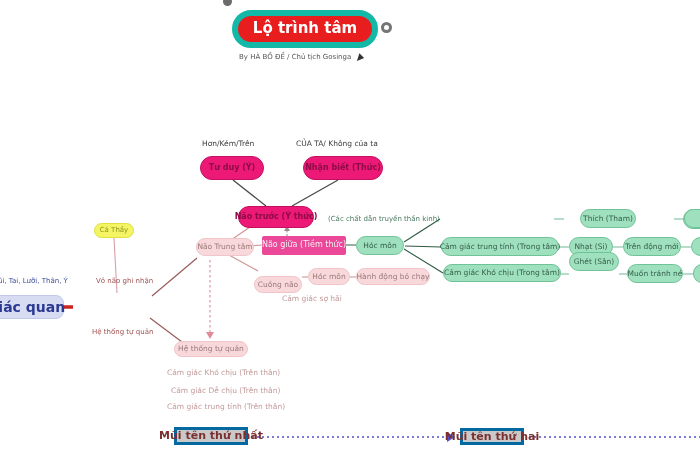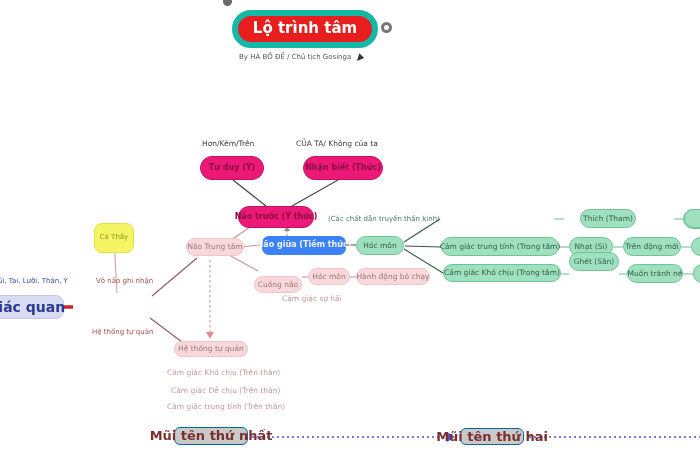--- a/index.html
+++ b/index.html
@@ -6,28 +6,28 @@
   .canvas{position:relative;width:700px;height:466px;background:#ffffff;overflow:hidden;
           font-family:"DejaVu Sans",sans-serif;}
   svg.edges{position:absolute;left:0;top:0;width:700px;height:466px;}
   .node{position:absolute;display:flex;align-items:center;justify-content:center;
         text-align:center;box-sizing:border-box;white-space:nowrap;line-height:1.05;}
   .pill{border-radius:12px;}
   .title-node{background:#e81e1e;border:6px solid #14b8a6;border-radius:22px;
               color:#ffffff;font-weight:bold;font-size:15px;}
   .magenta{background:#ec1976;border:1.5px solid #c40f5e;color:#8e0b47;
            font-size:8px;font-weight:bold;}
-  .black-node{background:#3b82f6;color:#f0f0f0;font-size:8px;font-weight:bold;border-radius:7px;}
+  .black-node{background:#ec4899;color:#f0f0f0;font-size:8px;font-weight:normal;border-radius:2px;}
   .green{background:#9fe0bf;border:1px solid #6fc396;color:#35604a;font-size:7.5px;border-radius:10px;}
   .pinklight{background:#f8d8da;border:1px solid #f0c4c8;color:#9a7b7b;font-size:7.5px;border-radius:9px;}
   .lavender{background:#d7dcf3;border:1px solid #c2c8ea;color:#2b3990;
             font-weight:bold;font-size:14px;border-radius:8px;}
   .yellow{background:#f4f464;border:1px solid #e0e040;color:#8f941f;font-size:7px;border-radius:8px;}
-  .grayn{background:#c9c9c9;border:1px solid #0369a1;color:#7c2f2f;font-size:13px;
-         font-weight:bold;border-radius:6px;}
+  .grayn{background:#c9c9c9;border:3px solid #0369a1;color:#7c2f2f;font-size:11px;
+         font-weight:bold;border-radius:0;}
   .tin-hieu{background:#f8ccd4;border:1px solid #efb6c2;color:#b03030;
             font-weight:bold;font-size:11px;border-radius:12px;}
   .lbl{position:absolute;white-space:nowrap;line-height:1.1;}
   .lbl-dark{color:#3a3a3a;font-size:7.5px;}
   .lbl-green{color:#4a7a5f;font-size:7px;}
   .lbl-maroon{color:#a05050;font-size:7px;}
   .lbl-navy{color:#3a4a9a;font-size:7px;}
   .lbl-pink{color:#c39a9a;font-size:7.5px;}
   .byline{position:absolute;color:#555;font-size:7px;white-space:nowrap;}
   .dot-handle{position:absolute;width:9px;height:9px;border-radius:50%;background:#6b6b6b;}
@@ -93,21 +93,21 @@
   <div class="ring-icon" style="left:381px;top:22px;"></div>
   <div class="byline" style="left:239px;top:53px;">By HÀ BỒ ĐỀ / Chủ tịch Gosinga</div>
   <div class="pointer-icon" style="left:358px;top:54px;"></div>
 
   <div class="lbl lbl-dark" style="left:202px;top:140px;">Hơn/Kém/Trên</div>
   <div class="node pill magenta" style="left:200px;top:156px;width:64px;height:24px;">Tư duy (Ý)</div>
   <div class="lbl lbl-dark" style="left:296px;top:140px;">CỦA TA/ Không của ta</div>
   <div class="node pill magenta" style="left:238px;top:206px;width:76px;height:22px;">Não trước (Ý thức)</div>
   <div class="node pill magenta" style="left:303px;top:156px;width:80px;height:24px;">Nhận biết (Thức)</div>
 
-  <div class="node pinklight" style="left:186px;top:238px;width:58px;height:18px;">Não Trung tâm</div>
+  <div class="node pinklight" style="left:196px;top:238px;width:58px;height:18px;">Não Trung tâm</div>
   <div class="node black-node" style="left:262px;top:236px;width:84px;height:19px;">Não giữa (Tiềm thức)</div>
   <div class="node green" style="left:356px;top:236px;width:48px;height:19px;">Hóc môn</div>
   <div class="lbl lbl-green" style="left:328px;top:216px;">(Các chất dẫn truyền thần kinh)</div>
 
   <div class="node green" style="left:564px;top:209px;width:56px;height:19px;margin-left:16px;">Thích (Tham)</div>
   <div class="node green" style="left:648px;top:209px;width:48px;height:20px;margin-left:35px;">Vô thường</div>
   <div class="node green" style="left:684px;top:209px;width:30px;height:19px;"></div>
 
   <div class="node green" style="left:441px;top:237px;width:118px;height:19px;">Cảm giác trung tính (Trong tâm)</div>
   <div class="node green" style="left:569px;top:237px;width:44px;height:19px;">Nhạt (Si)</div>
@@ -117,21 +117,21 @@
   <div class="node green" style="left:443px;top:264px;width:118px;height:18px;">Cảm giác Khó chịu (Trong tâm)</div>
   <div class="node green" style="left:569px;top:252px;width:50px;height:19px;">Ghét (Sân)</div>
   <div class="node green" style="left:627px;top:264px;width:56px;height:19px;">Muốn tránh né</div>
   <div class="node green" style="left:693px;top:264px;width:18px;height:19px;"></div>
 
   <div class="node pinklight" style="left:254px;top:268px;width:48px;height:17px;margin-top:8px;">Cuồng não</div>
   <div class="node pinklight" style="left:308px;top:268px;width:42px;height:17px;">Hóc môn</div>
   <div class="node pinklight" style="left:356px;top:268px;width:74px;height:17px;">Hành động bỏ chạy</div>
   <div class="lbl lbl-pink" style="left:282px;top:295px;">Cảm giác sợ hãi</div>
 
-  <div class="node yellow" style="left:94px;top:223px;width:40px;height:30px;">Cá Thầy</div>
+  <div class="node yellow" style="left:94px;top:223px;width:40px;height:15px;">Cá Thầy</div>
   <div class="lbl lbl-navy" style="left:-8px;top:278px;">Mũi, Tai, Lưỡi, Thân, Ý</div>
   <div class="node lavender" style="left:-12px;top:295px;width:76px;height:24px;">Giác quan</div>
   <div class="lbl lbl-maroon" style="left:96px;top:278px;">Vỏ não ghi nhận</div>
   <div class="lbl lbl-maroon" style="left:92px;top:329px;">Hệ thống tự quản</div>
   <div class="node pinklight" style="left:174px;top:341px;width:74px;height:16px;">Hệ thống tự quản</div>
 
   <div class="lbl lbl-pink" style="left:167px;top:369px;">Cảm giác Khó chịu (Trên thân)</div>
   <div class="lbl lbl-pink" style="left:171px;top:387px;">Cảm giác Dễ chịu (Trên thân)</div>
   <div class="lbl lbl-pink" style="left:167px;top:403px;">Cảm giác trung tính (Trên thân)</div>
 

